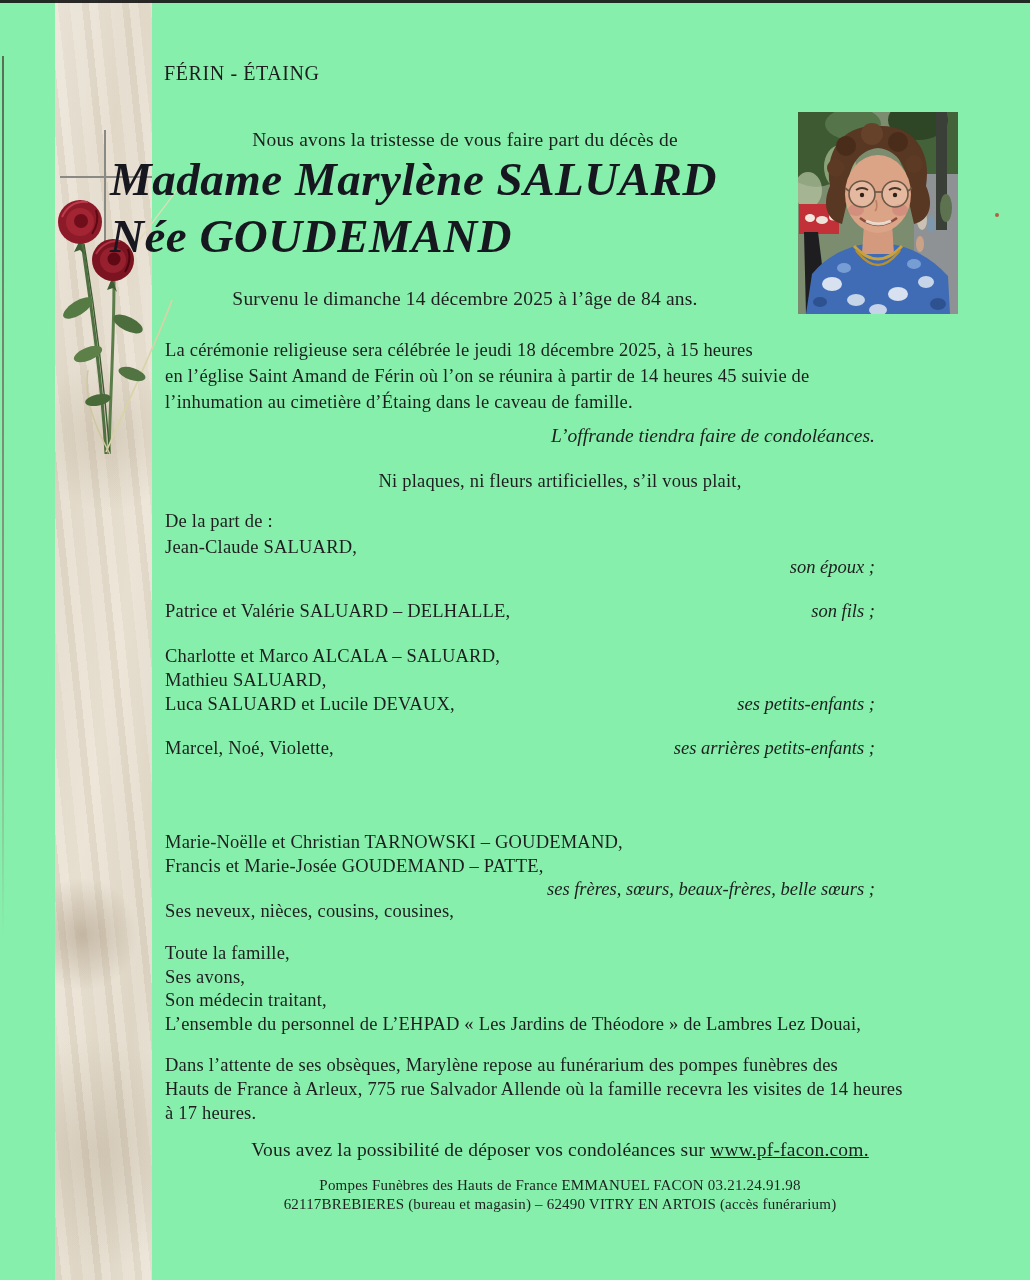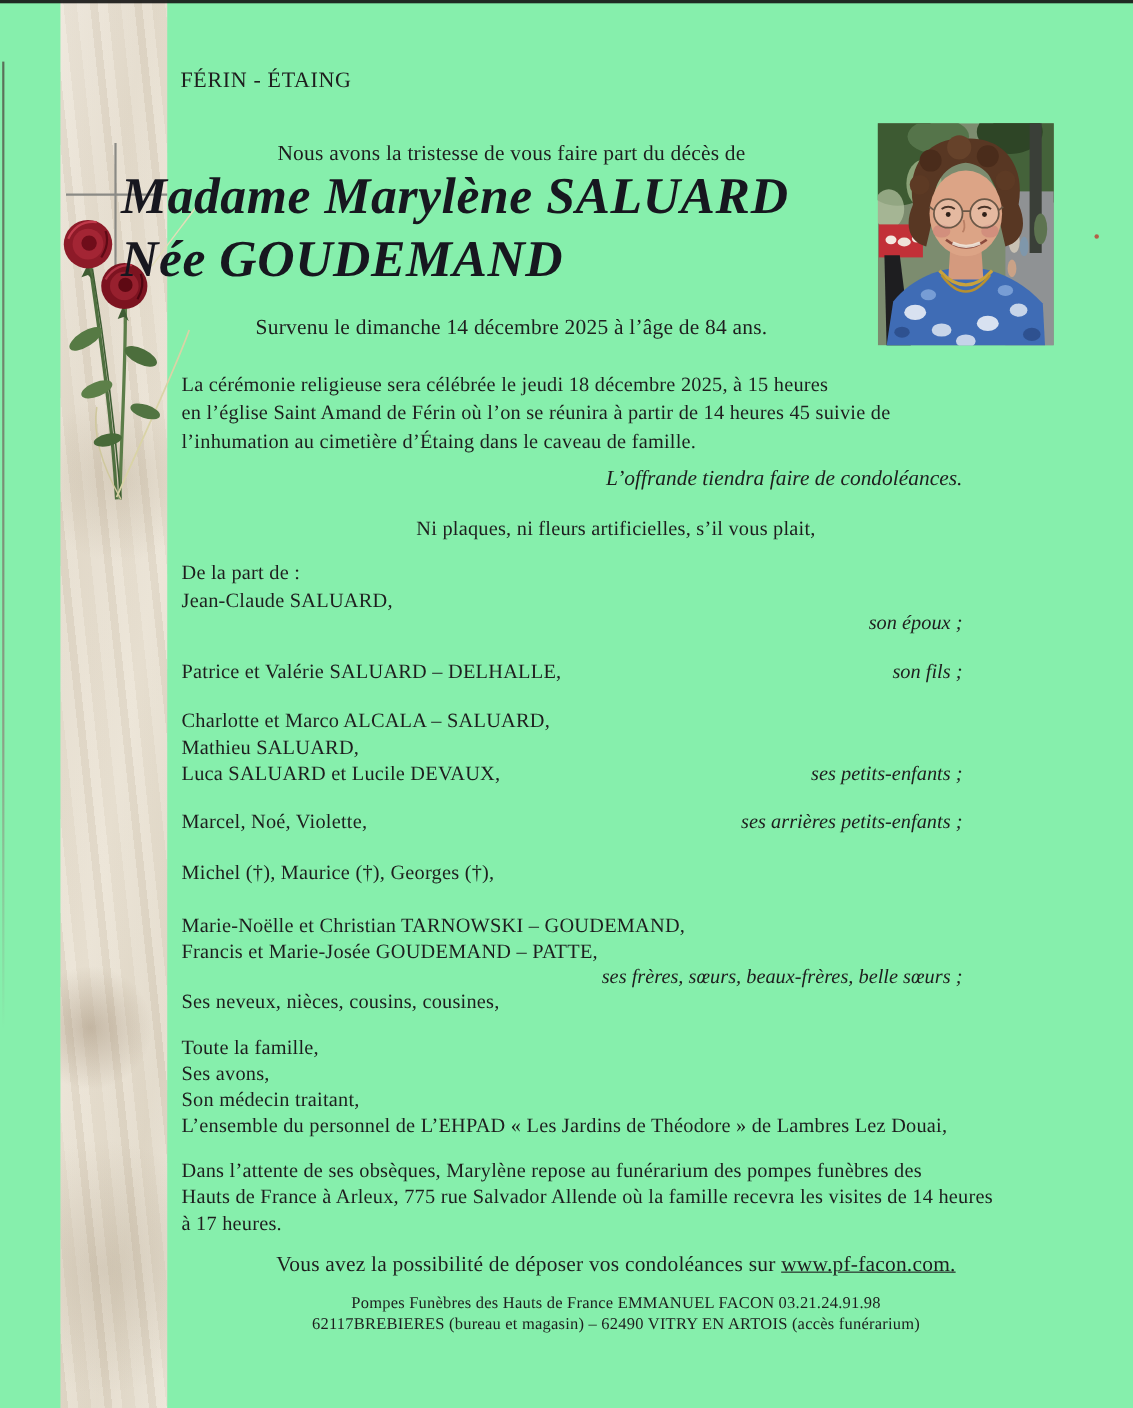--- a/index.html
+++ b/index.html
@@ -186,21 +186,20 @@
   <div class="rightlbl" style="top:599px;">son fils ;</div>
 
   <div class="tl" style="top:644px;left:165px;">Charlotte et Marco ALCALA – SALUARD,</div>
   <div class="tl" style="top:668px;left:165px;">Mathieu SALUARD,</div>
   <div class="tl" style="top:692px;left:165px;">Luca SALUARD et Lucile DEVAUX,</div>
   <div class="rightlbl" style="top:692px;">ses petits-enfants ;</div>
 
   <div class="tl" style="top:736px;left:165px;">Marcel, Noé, Violette,</div>
   <div class="rightlbl" style="top:736px;">ses arrières petits-enfants ;</div>
 
-  <div class="tl" style="top:782px;left:165px;">Michel (†), Maurice (†), Georges (†),</div>
   <div class="tl" style="top:830px;left:165px;">Marie-Noëlle et Christian TARNOWSKI – GOUDEMAND,</div>
   <div class="tl" style="top:854px;left:165px;">Francis et Marie-Josée GOUDEMAND – PATTE,</div>
   <div class="rightlbl" style="top:877px;">ses frères, sœurs, beaux-frères, belle sœurs ;</div>
 
   <div class="tl" style="top:899px;left:165px;">Ses neveux, nièces, cousins, cousines,</div>
 
   <div class="tl" style="top:941px;left:165px;">Toute la famille,</div>
   <div class="tl" style="top:965px;left:165px;">Ses avons,</div>
   <div class="tl" style="top:988px;left:165px;">Son médecin traitant,</div>
   <div class="tl" style="top:1012px;left:165px;">L’ensemble du personnel de L’EHPAD « Les Jardins de Théodore » de Lambres Lez Douai,</div>

